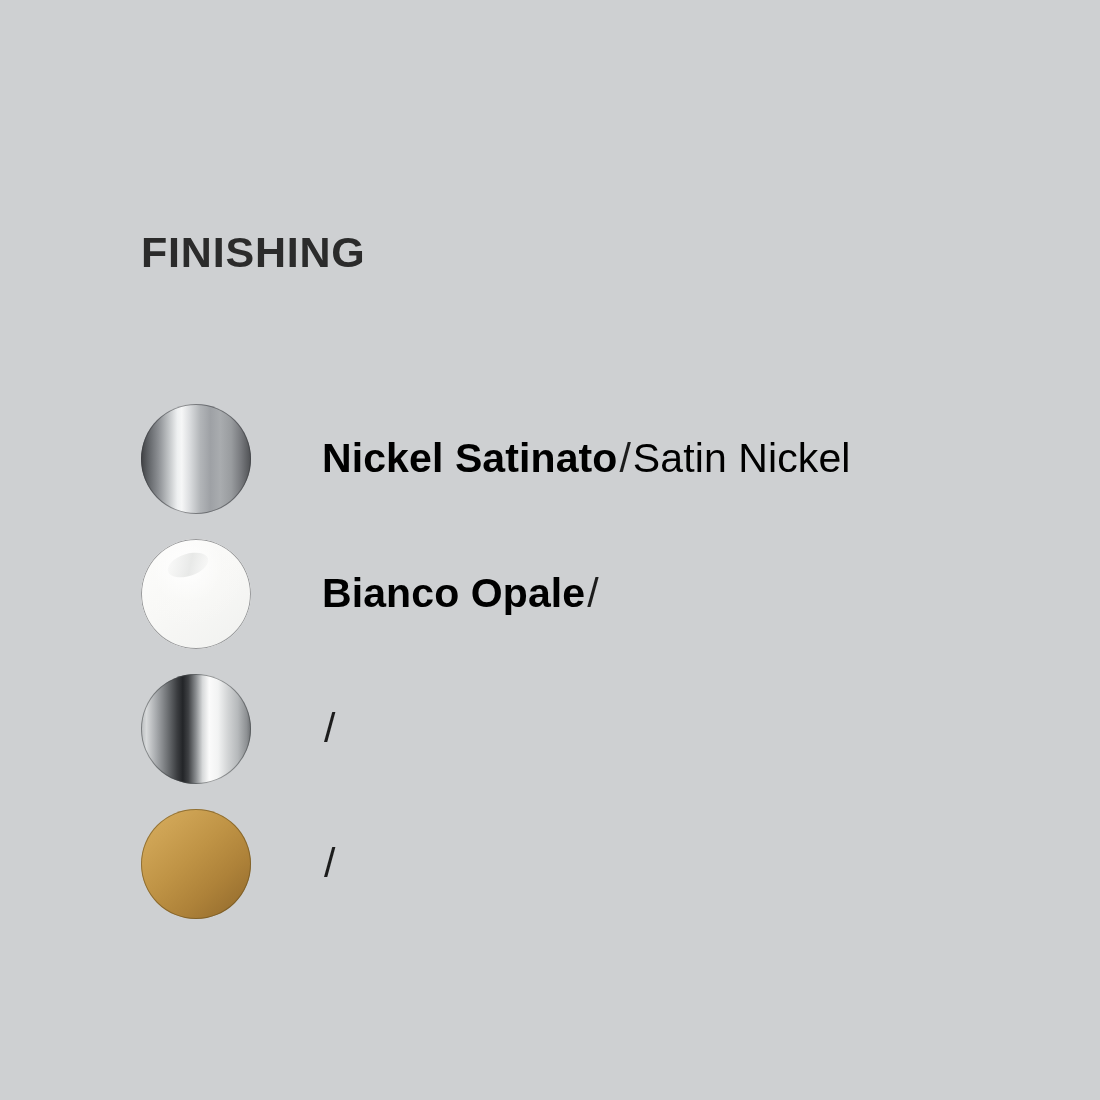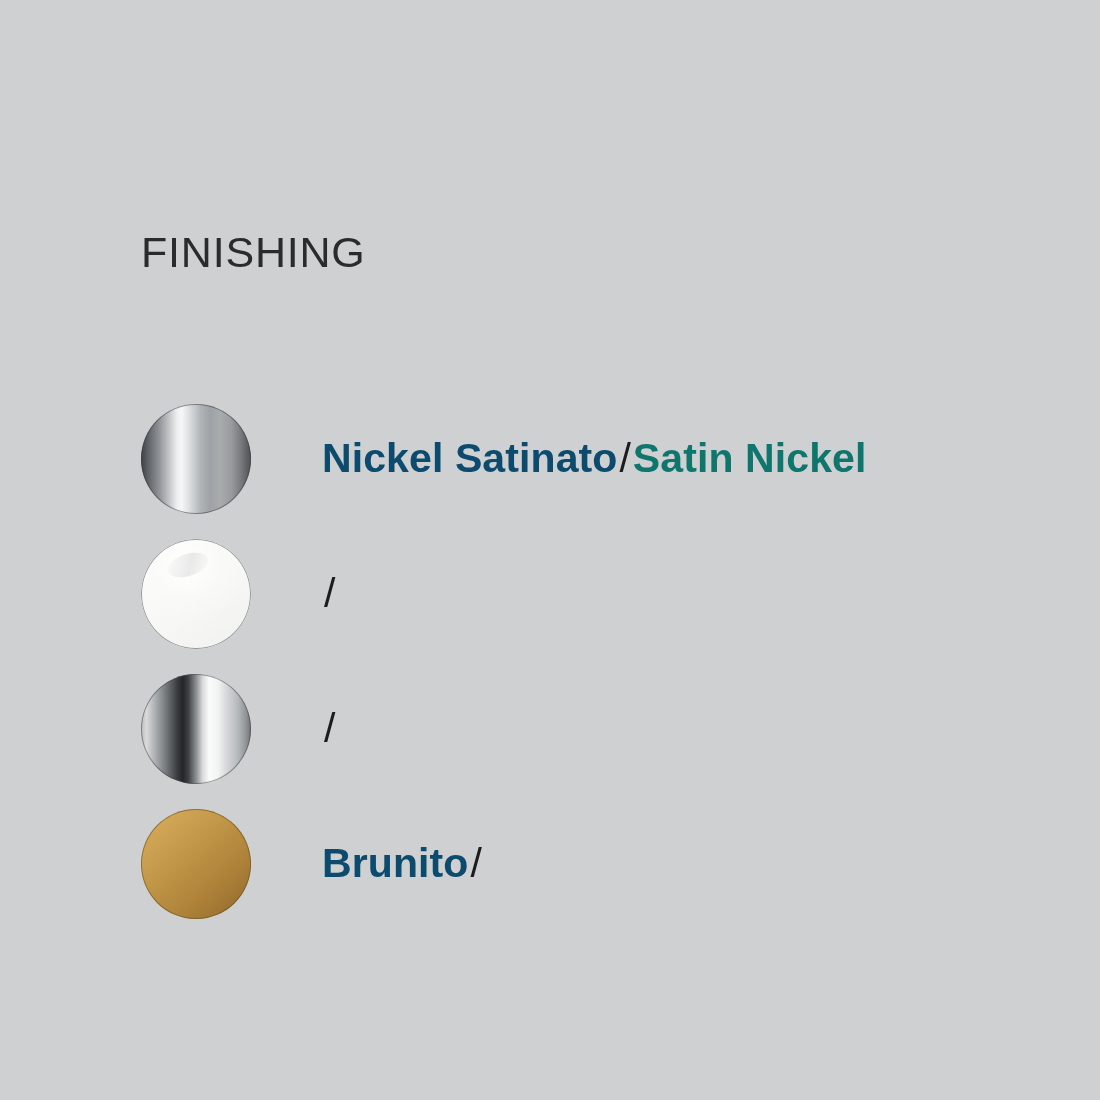--- a/index.html
+++ b/index.html
@@ -21,21 +21,21 @@
     width: 1100px;
     height: 1100px;
   }
 
   
   .panel-title {
     position: absolute;
     left: 141px;
     top: 231px;
     font-size: 43px;
-    font-weight: 400;
+    font-weight: 700;
     letter-spacing: 0.8px;
     color: #2b2b2b;
     line-height: 1;
     white-space: nowrap;
   }
 
   
   .finish-list {
     position: absolute;
     left: 0;
@@ -141,31 +141,31 @@
     top: 0;
     height: 110px;
     display: flex;
     align-items: center;
     font-size: 41px;
     line-height: 1.1;
     white-space: nowrap;
   }
   .finish-name {
     font-weight: 700;
-    color: #0c4a6e;
+    color: #000000;
     letter-spacing: 0.1px;
   }
   .finish-sep {
     font-weight: 400;
     color: #1c1c1c;
     padding: 0 2px;
   }
   .finish-translation {
-    font-weight: 700;
-    color: #0f766e;
+    font-weight: 400;
+    color: #000000;
     letter-spacing: 0.1px;
   }
 </style>
 </head>
 <body>
 
 <div id="finishing-panel">
 
   <div class="panel-title">FINISHING</div>
 
@@ -176,33 +176,33 @@
       <div class="finish-label">
         <span class="finish-name">Nickel Satinato</span>
         <span class="finish-sep">/</span>
         <span class="finish-translation">Satin Nickel</span>
       </div>
     </div>
 
     <div class="finish-row">
       <div class="swatch swatch-bianco-opale"></div>
       <div class="finish-label">
+        <span class="finish-name">Bianco Opale</span>
         <span class="finish-sep">/</span>
       </div>
     </div>
 
     <div class="finish-row">
       <div class="swatch swatch-cromo"></div>
       <div class="finish-label">
         <span class="finish-sep">/</span>
       </div>
     </div>
 
     <div class="finish-row">
       <div class="swatch swatch-brunito"></div>
       <div class="finish-label">
-        <span class="finish-name">Brunito</span>
         <span class="finish-sep">/</span>
       </div>
     </div>
 
   </div>
 </div>
 
 </body></html>

